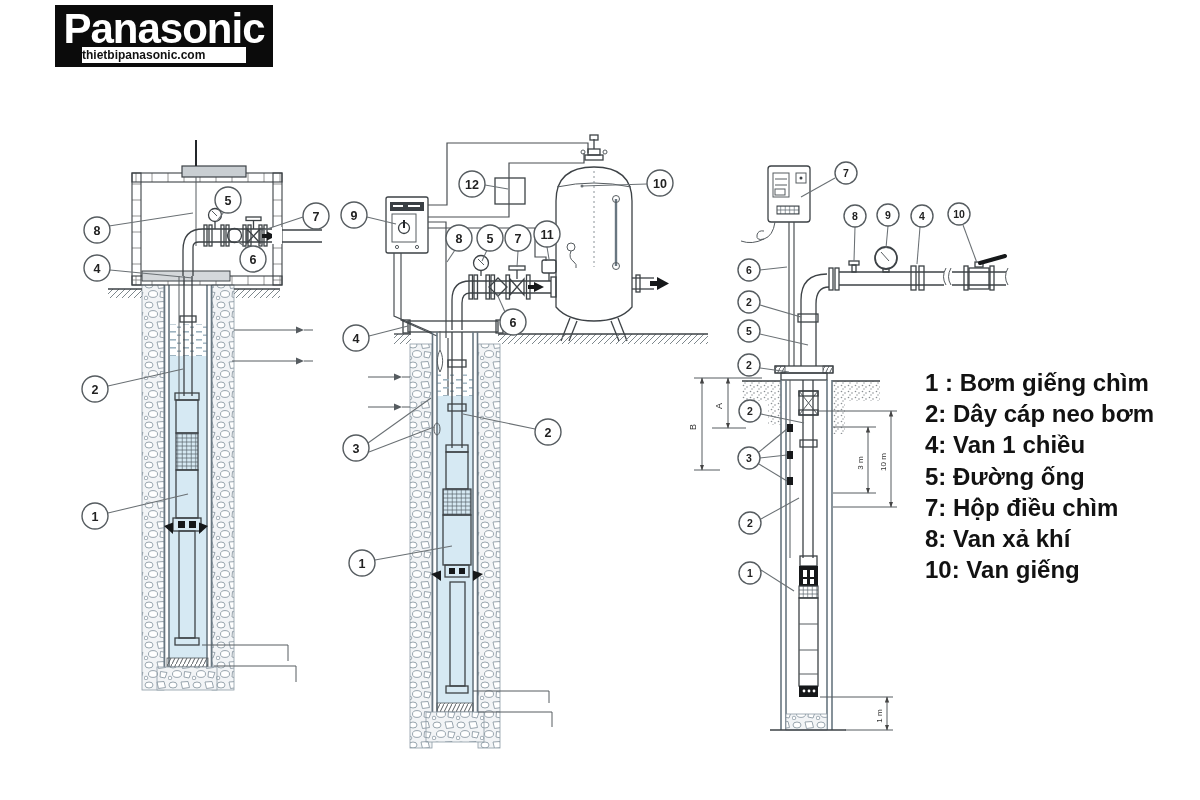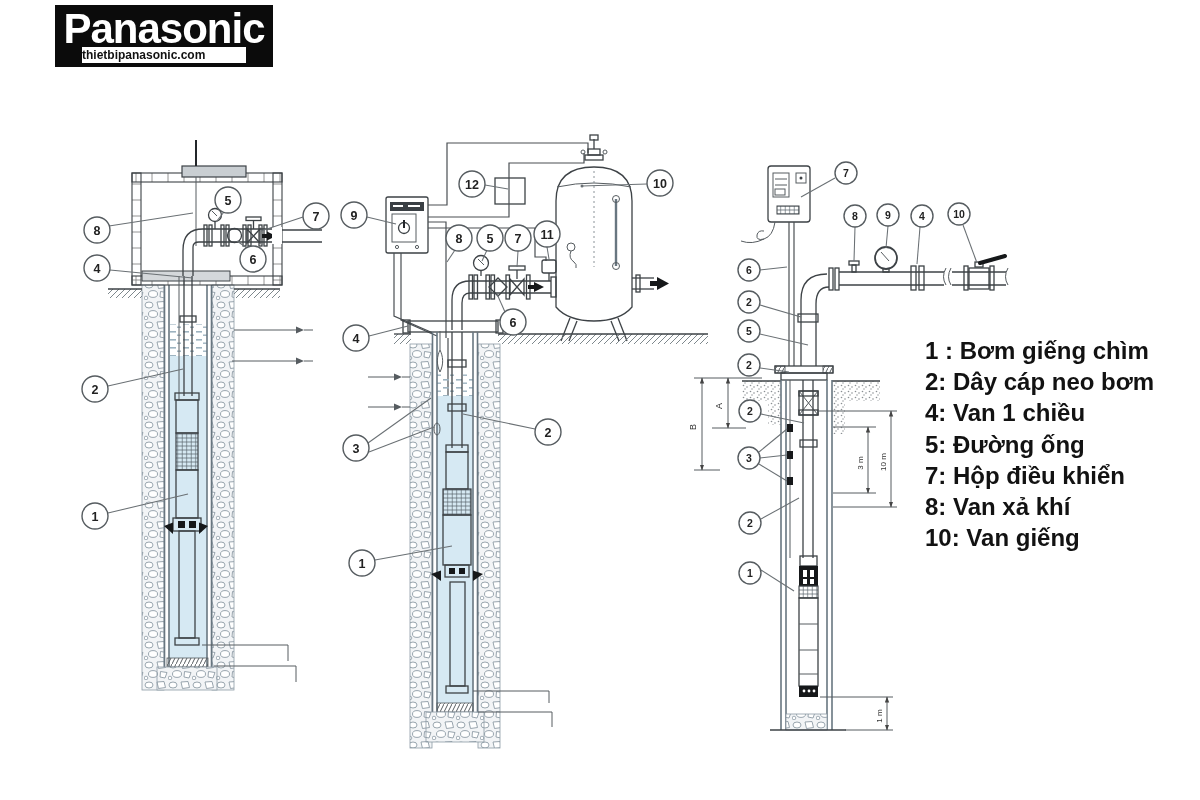--- a/index.html
+++ b/index.html
@@ -6,21 +6,21 @@
   #stage{position:relative;width:1200px;height:800px;background:#fff;overflow:hidden;
          font-family:"Liberation Sans",sans-serif;}
   
   #logo{position:absolute;left:55px;top:5px;width:218px;height:62px;background:#0b0b0b;}
   #logo .brand{color:#fff;font-weight:700;font-size:42px;letter-spacing:-1px;
                text-align:center;line-height:40px;margin-top:4px;}
   #logo .site{position:absolute;left:25px;top:40px;width:164px;height:16px;background:#fff;
               border:2px solid #0b0b0b;color:#111;font-weight:700;font-size:12px;
               text-align:left;line-height:16px;}
   
-  #legend{position:absolute;left:925px;top:335px;width:270px;color:#121212;
+  #legend{position:absolute;left:925px;top:367px;width:270px;color:#121212;
           font-size:24px;font-weight:600;line-height:31.2px;white-space:nowrap;}
   
   #art{position:absolute;left:0;top:0;}
   .ln{stroke:#3d4246;stroke-width:1.3;fill:none;}
   .thin{stroke:#565c60;stroke-width:1;fill:none;}
   .cas{stroke:#687680;stroke-width:1.6;fill:none;}
   .wire{stroke:#4a4f53;stroke-width:1.2;fill:none;}
   .blk{fill:#16181a;stroke:none;}
   .wht{fill:#ffffff;}
   .callout-circle{fill:#fff;stroke:#565c60;stroke-width:1.4;}
@@ -35,21 +35,21 @@
 <div id="logo">
   <div class="brand">Panasonic</div>
   <div class="site">thietbipanasonic.com</div>
 </div>
 
 <div id="legend">
       <div>1 : Bơm giếng chìm</div>
       <div>2: Dây cáp neo bơm</div>
       <div>4: Van 1 chiều</div>
       <div>5: Đường ống</div>
-      <div>7: Hộp điều khiển</div>
+      <div>7: Hộp điều chìm</div>
       <div>8: Van xả khí</div>
       <div>10: Van giếng</div>
     </div>
 
 <svg id="art" width="1200" height="800" viewBox="0 0 1200 800">
   <defs>
     <pattern id="stones" width="24" height="20" patternUnits="userSpaceOnUse">
       <rect width="24" height="20" fill="#f2f4f6"></rect>
       <ellipse cx="5" cy="5" rx="4" ry="3" fill="#fff" stroke="#8d9ba5" stroke-width="0.9"></ellipse>
       <polygon points="13,2 20,1.5 21.5,7.5 14.5,8.5" fill="#fff" stroke="#8d9ba5" stroke-width="0.9"></polygon>

